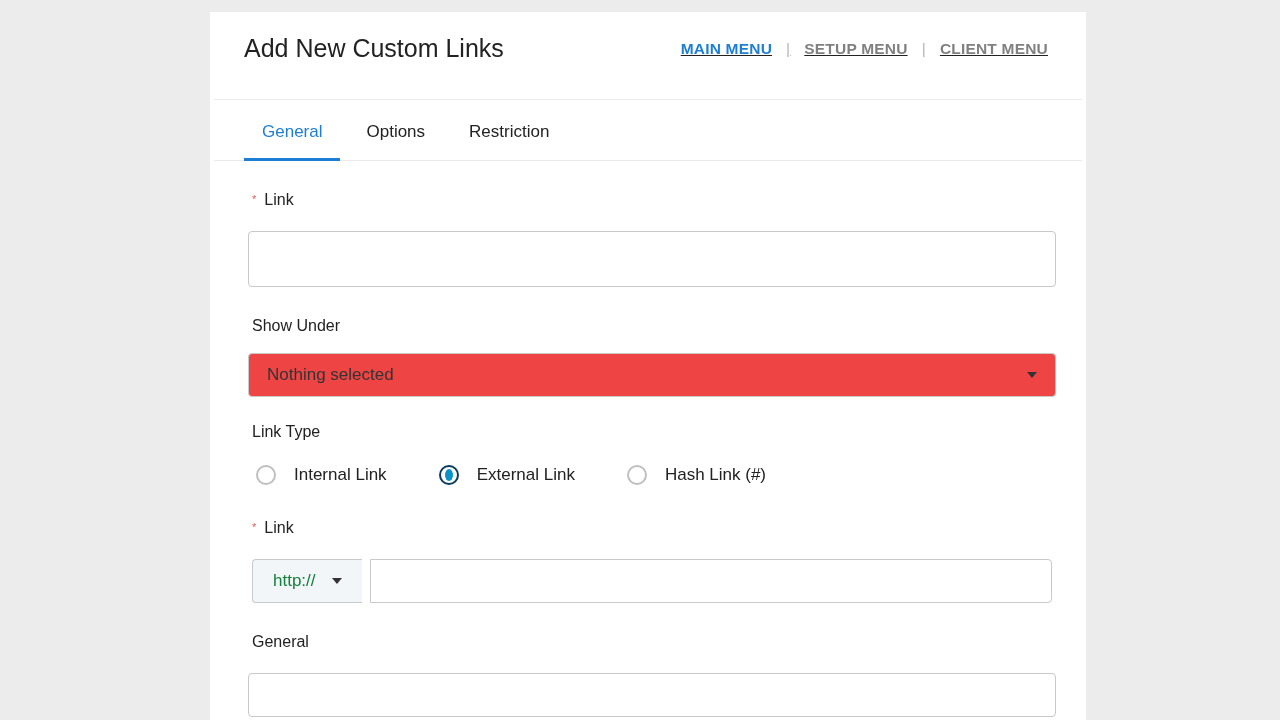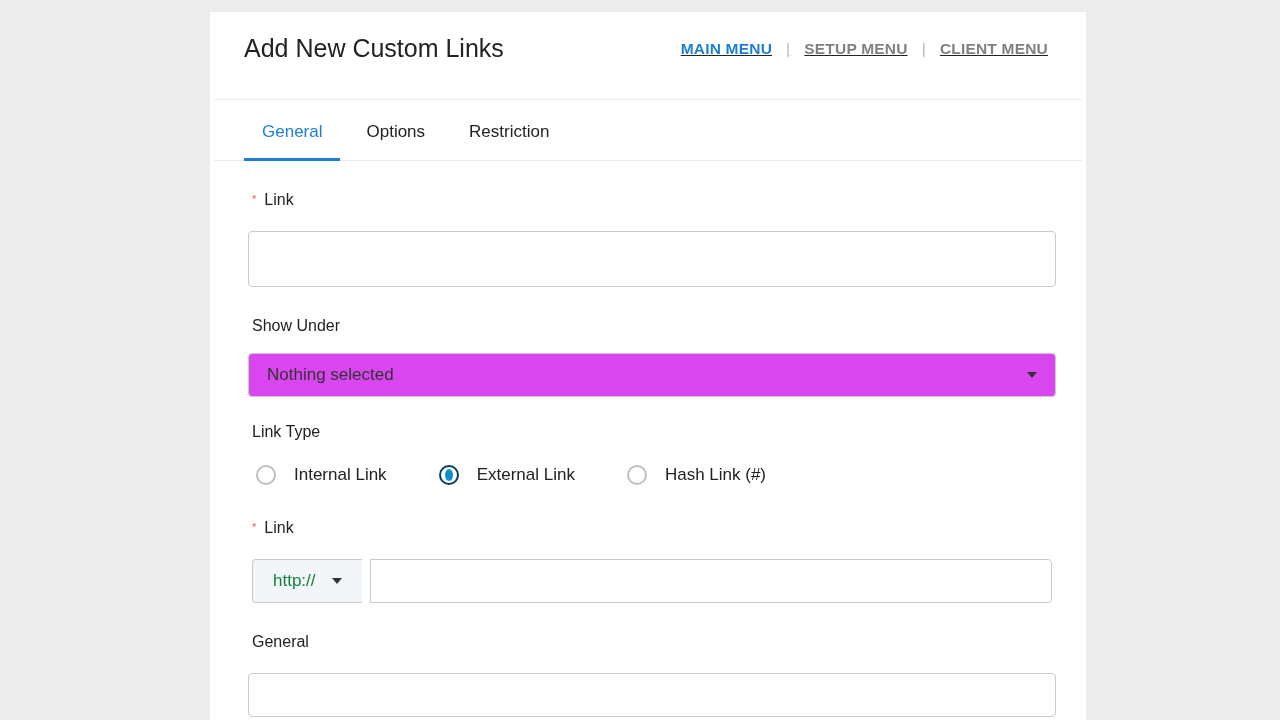--- a/index.html
+++ b/index.html
@@ -94,21 +94,21 @@
     height: 44px;
     border: 1px solid #c9c9c9;
     border-radius: 4px;
     display: flex;
     align-items: center;
     justify-content: space-between;
     padding: 0 14px;
     cursor: pointer;
     font-size: 17px;
     color: #333;
-    background: #d946ef;
+    background: #ef4444;
   }
   .caret {
     width: 0; height: 0;
     border-left: 5px solid transparent;
     border-right: 5px solid transparent;
     border-top: 6px solid #333;
   }
 
   .radios {
     display: flex;

